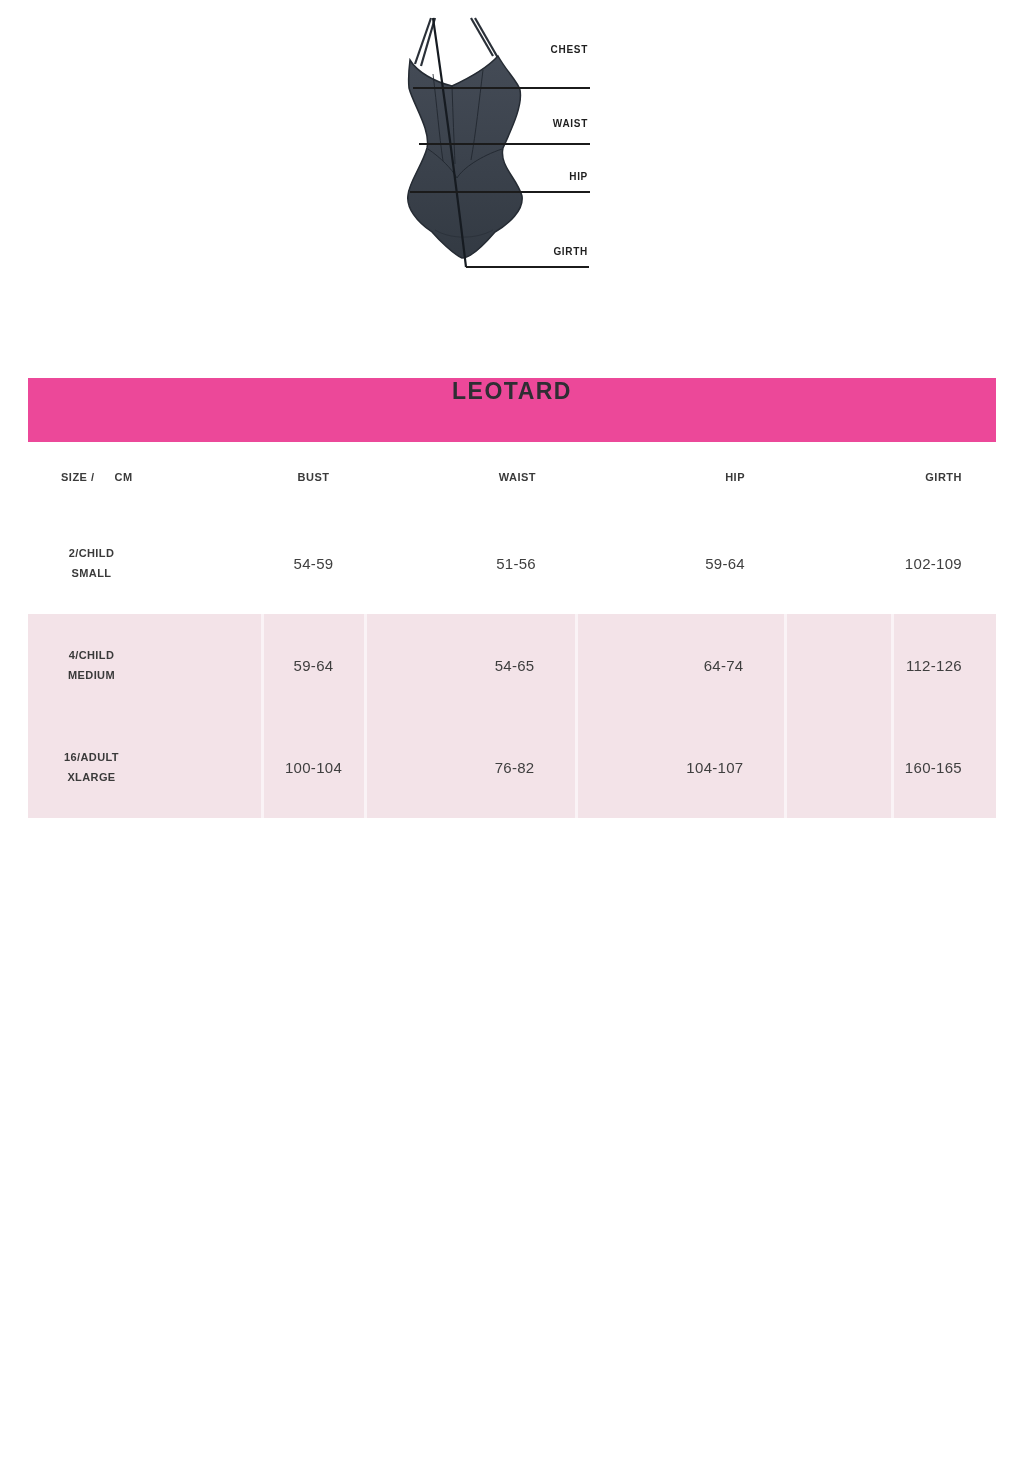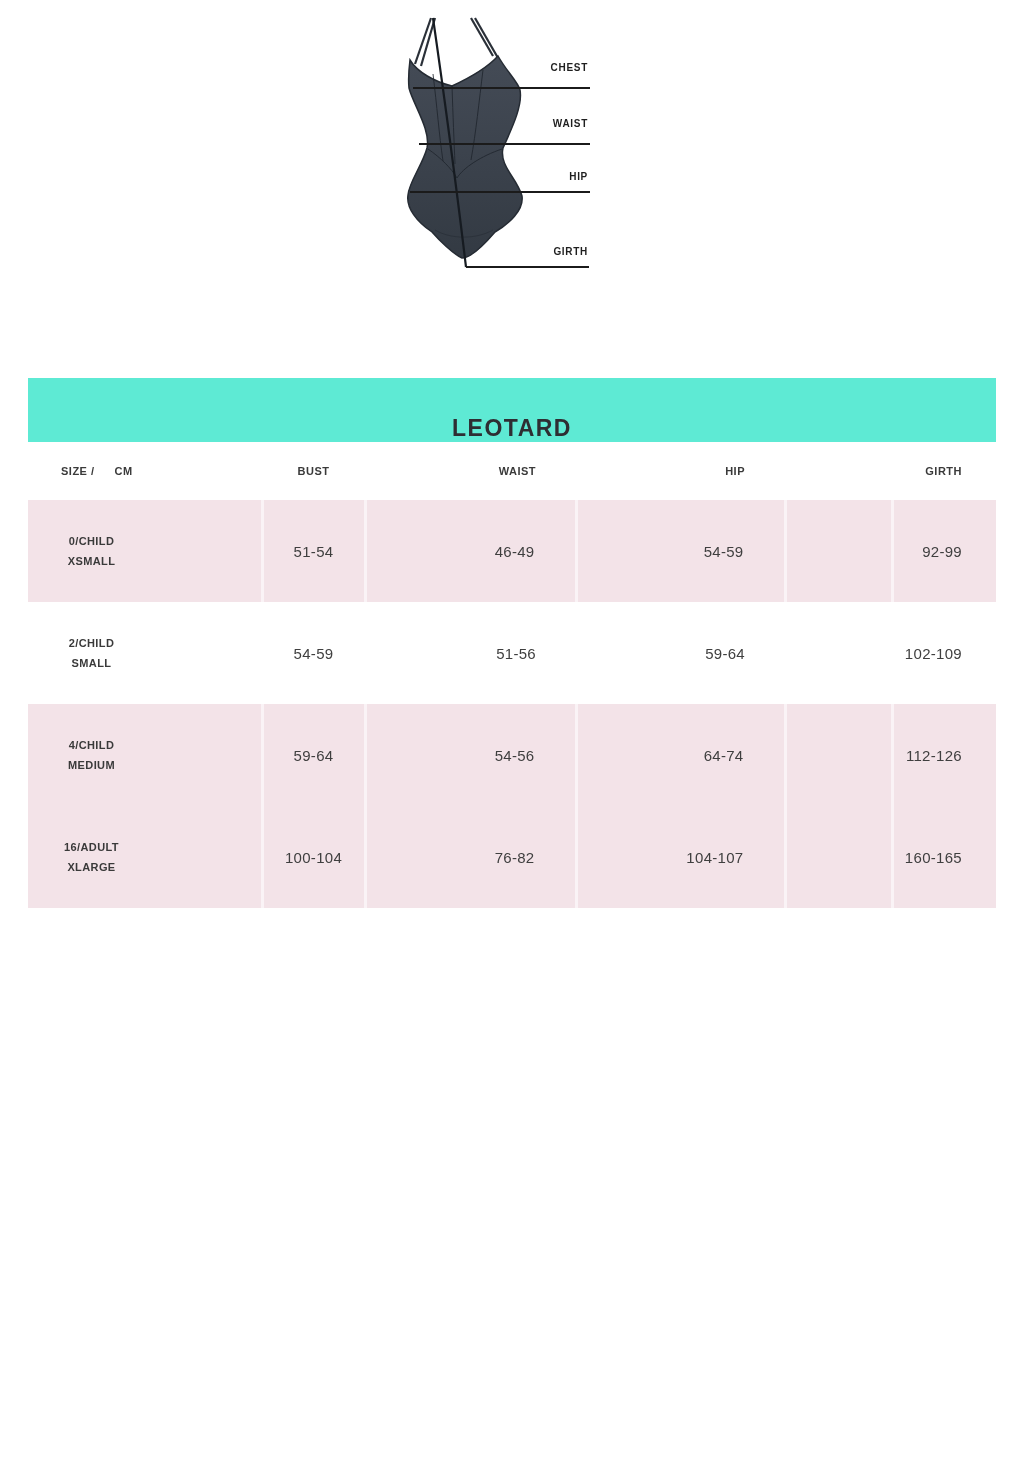--- a/index.html
+++ b/index.html
@@ -14,36 +14,36 @@
   .overlay-svg { position:absolute; left:400px; top:0; width:260px; height:300px; }
   .mline { position:absolute; height:2px; background:#1b1b1b; }
   .line-chest { left:413px; top:87px;  width:177px; }
   .line-waist { left:419px; top:143px; width:171px; }
   .line-hip   { left:410px; top:191px; width:180px; }
   .line-girth { left:466px; top:266px; width:123px; }
   .mlabel {
     position:absolute; left:504px; width:84px; text-align:right;
     font-size:10px; font-weight:bold; letter-spacing:0.7px; color:#1f1f1f;
   }
-  .lbl-chest { top:62px; }
+  .lbl-chest { top:44px; }
   .lbl-waist { top:118px; }
   .lbl-hip   { top:171px; }
   .lbl-girth { top:246px; }
 
   
   .chart { margin-left:28px; width:968px; }
   .title-bar {
-    height:64px; background:#5eead4;
-    display:flex; align-items:flex-end; justify-content:center;
+    height:64px; background:#ec4899;
+    display:flex; align-items:flex-start; justify-content:center;
   }
   .title {
     font-size:23px; font-weight:bold; letter-spacing:1.5px; color:#2e2e33;
   }
   table { border-collapse:collapse; width:968px; table-layout:fixed; }
-  thead tr { height:58px; }
+  thead tr { height:70px; }
   th {
     font-size:11px; font-weight:bold; color:#3a3a3a;
     letter-spacing:0.5px; vertical-align:middle;
   }
   tbody tr { height:102px; }
   td {
     font-size:15px; color:#3f3f3f; letter-spacing:0.3px;
     vertical-align:middle; text-align:center;
   }
   tr.pink { background:#f3e3e8; }
@@ -138,33 +138,20 @@
           <span>SIZE /</span><span class="unit">CM</span>
         </th>
         <th class="h-bust">BUST</th>
         <th class="h-waist">WAIST</th>
         <th class="h-hip">HIP</th>
         <th></th>
         <th class="h-girth">GIRTH</th>
       </tr>
     </thead>
     <tbody>
-    <tr class="pink">
-      <td class="c-size">
-        <div class="size-wrap">
-          <div>0/CHILD</div>
-          <div>XSMALL</div>
-        </div>
-      </td>
-      <td class="c-bust">51-54</td>
-      <td class="c-waist">46-49</td>
-      <td class="c-hip">54-59</td>
-      <td></td>
-      <td class="c-girth">92-99</td>
-    </tr>
 
     <tr class="white">
       <td class="c-size">
         <div class="size-wrap">
           <div>2/CHILD</div>
           <div>SMALL</div>
         </div>
       </td>
       <td class="c-bust">54-59</td>
       <td class="c-waist">51-56</td>
@@ -174,21 +161,21 @@
     </tr>
 
     <tr class="pink">
       <td class="c-size">
         <div class="size-wrap">
           <div>4/CHILD</div>
           <div>MEDIUM</div>
         </div>
       </td>
       <td class="c-bust">59-64</td>
-      <td class="c-waist">54-56</td>
+      <td class="c-waist">54-65</td>
       <td class="c-hip">64-74</td>
       <td></td>
       <td class="c-girth">112-126</td>
     </tr>
 
 
 
 
 
 

